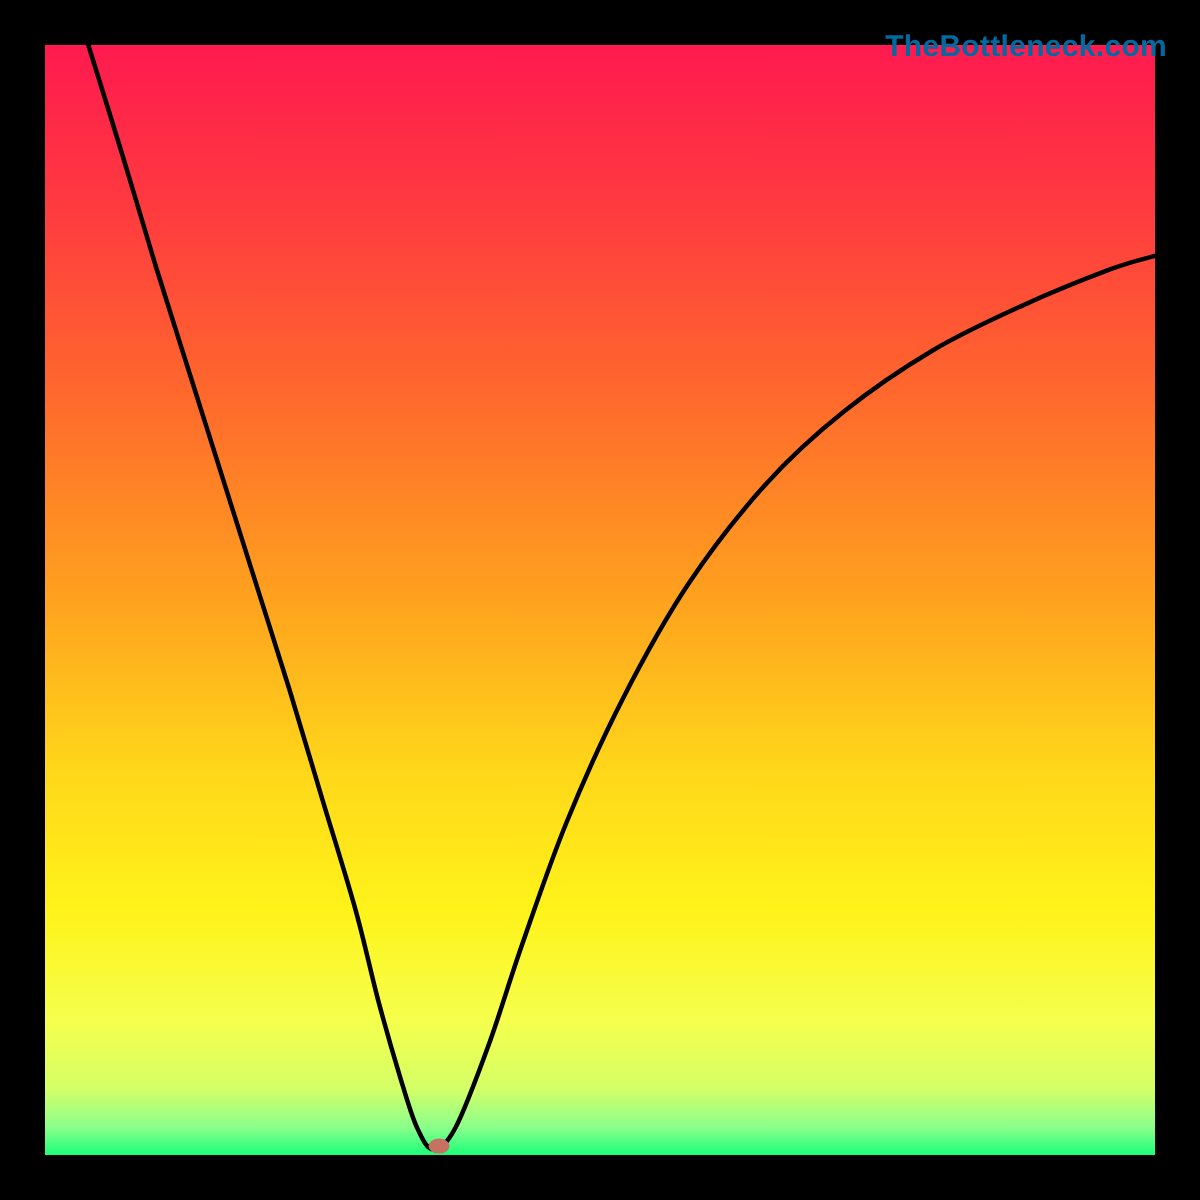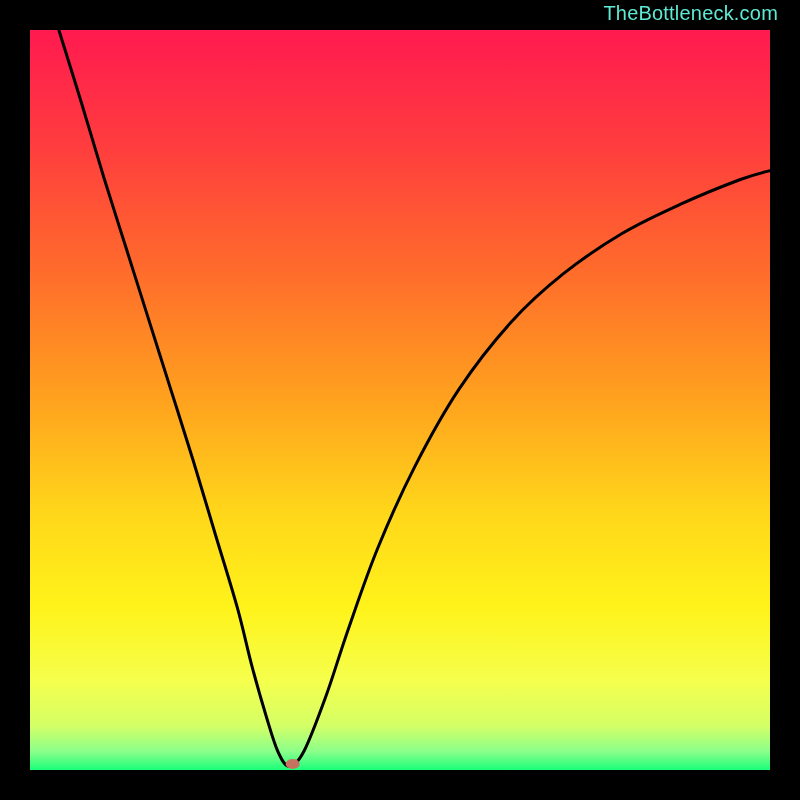--- a/index.html
+++ b/index.html
@@ -12,25 +12,25 @@
     overflow: hidden;
   }
   .outer {
     width: 800px;
     height: 800px;
     background: #000;
     position: relative;
   }
   .watermark {
     position: absolute;
-    top: 2px;
+    top: 20px;
     right: 22px;
-    color: #5eead4;
+    color: #0369a1;
     font-size: 20px;
-    font-weight: 400;
+    font-weight: 700;
     letter-spacing: 0.2px;
   }
   svg {
     display: block;
   }
 </style>
 </head>
 <body>
 
 <div class="outer">

